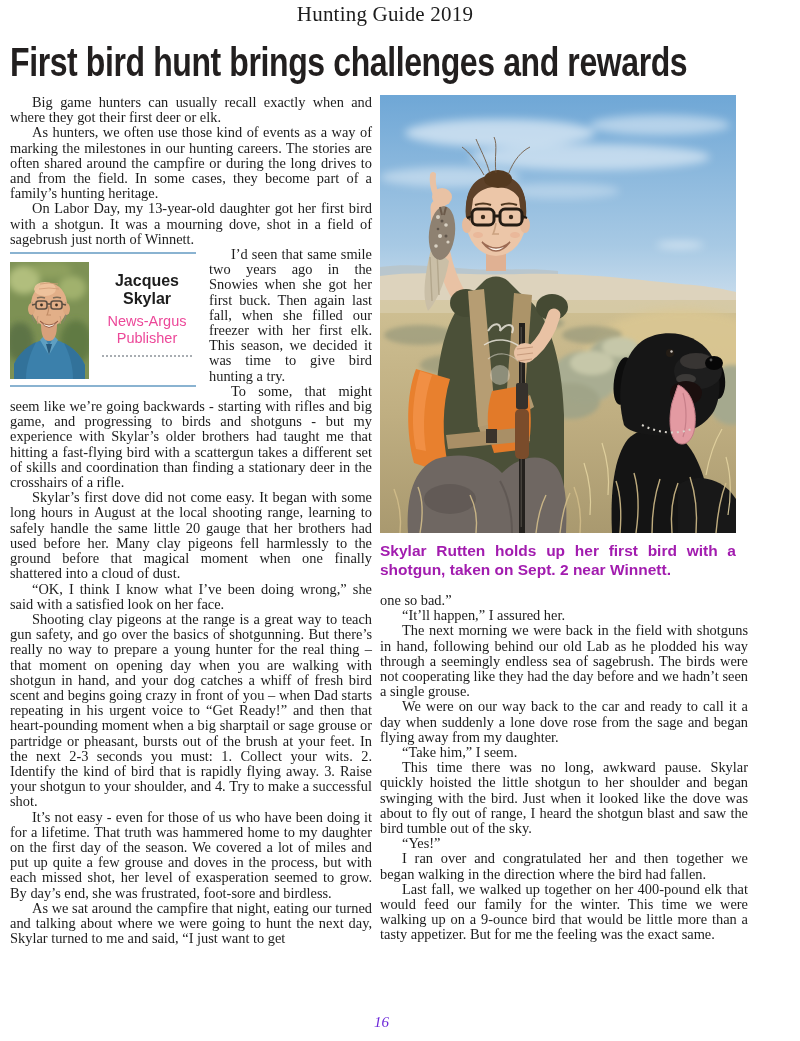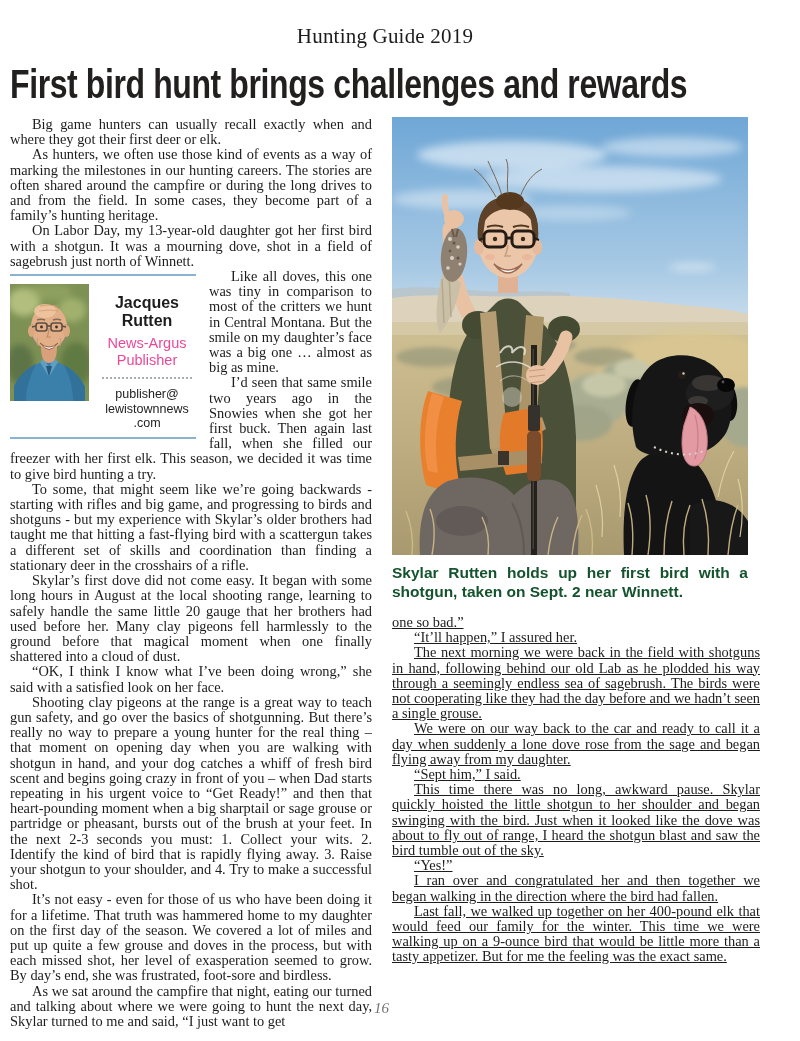--- a/index.html
+++ b/index.html
@@ -9,21 +9,21 @@
     font-family:"Liberation Serif", serif;
     color:#1c1c1c;
     overflow:hidden;
     position:relative;
   }
   .page{width:800px;height:1041px;position:relative;}
   .masthead{
     width:750px;margin-left:10px;
     text-align:center;
     font-size:21px;
-    padding-top:24px;
+    padding-top:2px;
     letter-spacing:.2px;
   }
   .headline{
     margin:12px 0 2px 10px;
     height:48px;
     overflow:visible;
     white-space:nowrap;
     text-align:center;
   }
   .headline span{
@@ -31,21 +31,21 @@
     font-family:"Liberation Sans", sans-serif;
     font-weight:700;
     font-size:41px;
     letter-spacing:-.5px;
     color:#221f1f;
     transform:scaleX(.78);
     transform-origin:0 50%;
   }
   .content{
     display:flex;
-    gap:20px;
+    gap:8px;
     padding-left:10px;
     margin-top:8px;
   }
   .col-left{width:362px;flex:none;}
   .col-right{width:368px;flex:none;}
   p.body{
     margin:0;
     font-size:14.4px;
     line-height:15.2px;
     text-align:justify;
@@ -77,30 +77,30 @@
   .photo-frame{width:356px;}
   .photo-frame svg{display:block;}
   .photo-caption{
     width:356px;
     font-family:"Liberation Sans", sans-serif;
     font-weight:700;
     font-size:15.5px;
     line-height:18.5px;
     text-align:justify;
     margin-top:9px;
-    color:#14532d;
-  }
-  .col2-text{margin-top:14px;text-decoration:underline;}
+    color:#a21caf;
+  }
+  .col2-text{margin-top:14px;}
   .page-number{
     position:absolute;
     left:374px;
-    bottom:24px;
+    bottom:10px;
     font-style:italic;
     font-size:15px;
-    color:#737373;
+    color:#6d28d9;
   }
 </style>
 </head>
 <body>
 
 <div class="page">
 
   <div class="masthead">Hunting Guide 2019</div>
 
   <h1 class="headline" style="margin-block:12px 2px;"><span>First bird hunt brings challenges and rewards</span></h1>
@@ -148,33 +148,27 @@
               <path d="M37,42 L41,42"></path>
               <path d="M26,42 L22,43 M52,42 L56,43"></path>
             </g>
             <circle cx="31.5" cy="43" r="1.4" fill="#3c2e20"></circle>
             <circle cx="46.5" cy="43" r="1.4" fill="#3c2e20"></circle>
             <path d="M39,44 C38.6,48 38,51 37,53 L41,53" stroke="#c08c66" stroke-width="1.2" fill="none"></path>
             <path d="M28,54 Q26,58 28,62 M50,54 Q52,58 50,62" stroke="#c79a78" stroke-width="1" fill="none"></path>
             <path d="M30,59 Q39,67 48,59 Q39,72 30,59 Z" fill="#f7f1e8" stroke="#9a6047" stroke-width="1"></path>
           </svg>
           <div class="card-text">
-            <div class="card-name">Jacques Rutten</div>
+            <div class="card-name">Jacques Skylar</div>
             <div class="card-title">News-Argus Publisher</div>
             <div class="card-divider"></div>
-            <div class="card-email">
-              <div>publisher@</div>
-              <div>lewistownnews</div>
-              <div>.com</div>
-            </div>
           </div>
         </div>
       </aside>
 
-      <p class="body">Like all doves, this one was tiny in comparison to most of the critters we hunt in Central Montana. But the smile on my daughter’s face was a big one … almost as big as mine.</p>
       <p class="body">I’d seen that same smile two years ago in the Snowies when she got her first buck. Then again last fall, when she filled our freezer with her first elk. This season, we decided it was time to give bird hunting a try.</p>
       <p class="body">To some, that might seem like we’re going backwards - starting with rifles and big game, and progressing to birds and shotguns - but my experience with Skylar’s older brothers had taught me that hitting a fast-flying bird with a scattergun takes a different set of skills and coordination than finding a stationary deer in the crosshairs of a rifle.</p>
       <p class="body">Skylar’s first dove did not come easy. It began with some long hours in August at the local shooting range, learning to safely handle the same little 20 gauge that her brothers had used before her. Many clay pigeons fell harmlessly to the ground before that magical moment when one finally shattered into a cloud of dust.</p>
       <p class="body">“OK, I think I know what I’ve been doing wrong,” she said with a satisfied look on her face.</p>
       <p class="body">Shooting clay pigeons at the range is a great way to teach gun safety, and go over the basics of shotgunning. But there’s really no way to prepare a young hunter for the real thing – that moment on opening day when you are walking with shotgun in hand, and your dog catches a whiff of fresh bird scent and begins going crazy in front of you – when Dad starts repeating in his urgent voice to “Get Ready!” and then that heart-pounding moment when a big sharptail or sage grouse or partridge or pheasant, bursts out of the brush at your feet. In the next 2-3 seconds you must: 1. Collect your wits. 2. Identify the kind of bird that is rapidly flying away. 3. Raise your shotgun to your shoulder, and 4. Try to make a successful shot.</p>
       <p class="body">It’s not easy - even for those of us who have been doing it for a lifetime. That truth was hammered home to my daughter on the first day of the season. We covered a lot of miles and put up quite a few grouse and doves in the process, but with each missed shot, her level of exasperation seemed to grow. By day’s end, she was frustrated, foot-sore and birdless.</p>
       <p class="body">As we sat around the campfire that night, eating our turned and talking about where we were going to hunt the next day, Skylar turned to me and said, “I just want to get</p>
     </div>
 
     <div class="col-right">
@@ -355,21 +349,21 @@
         </svg>
       </div>
 
       <div class="photo-caption">Skylar Rutten holds up her first bird with a shotgun, taken on Sept. 2 near Winnett.</div>
 
       <div class="col2-text">
         <p class="body noindent">one so bad.”</p>
         <p class="body">“It’ll happen,” I assured her.</p>
         <p class="body">The next morning we were back in the field with shotguns in hand, following behind our old Lab as he plodded his way through a seemingly endless sea of sagebrush. The birds were not cooperating like they had the day before and we hadn’t seen a single grouse.</p>
         <p class="body">We were on our way back to the car and ready to call it a day when suddenly a lone dove rose from the sage and began flying away from my daughter.</p>
-        <p class="body">“Sept him,” I said.</p>
+        <p class="body">“Take him,” I seem.</p>
         <p class="body">This time there was no long, awkward pause. Skylar quickly hoisted the little shotgun to her shoulder and began swinging with the bird. Just when it looked like the dove was about to fly out of range, I heard the shotgun blast and saw the bird tumble out of the sky.</p>
         <p class="body">“Yes!”</p>
         <p class="body">I ran over and congratulated her and then together we began walking in the direction where the bird had fallen.</p>
         <p class="body">Last fall, we walked up together on her 400-pound elk that would feed our family for the winter. This time we were walking up on a 9-ounce bird that would be little more than a tasty appetizer. But for me the feeling was the exact same.</p>
       </div>
     </div>
 
   </div>
 
   <div class="page-number">16</div>

